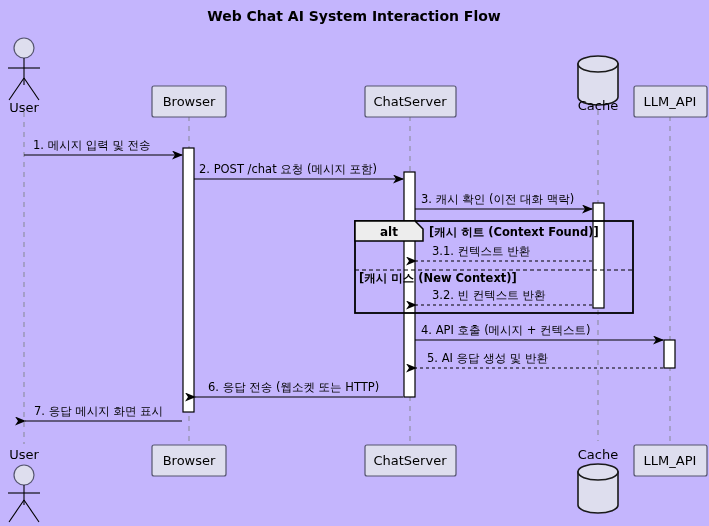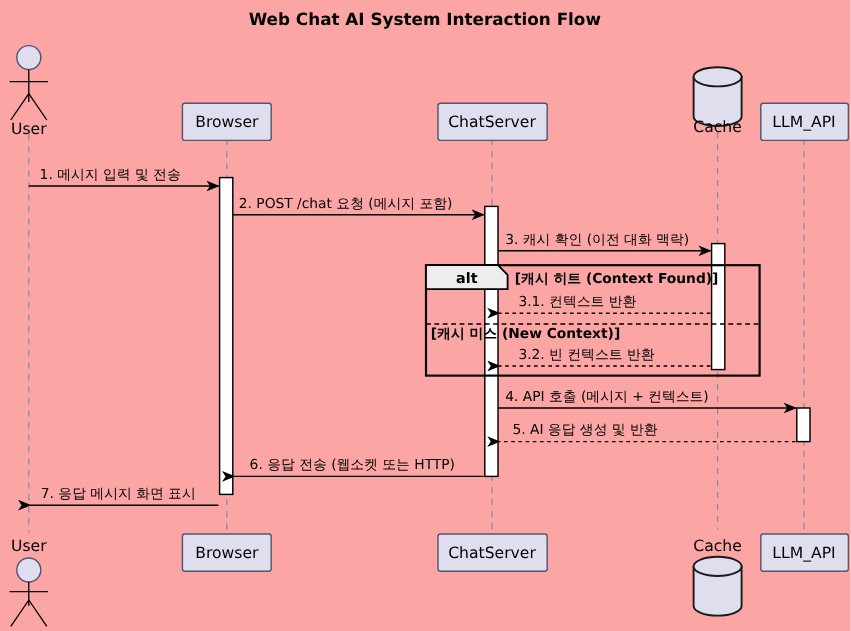--- a/index.html
+++ b/index.html
@@ -7,21 +7,21 @@
     padding: 0;
     background: #ffffff;
   }
   body {
     font-family: "DejaVu Sans", "Liberation Sans", sans-serif;
   }
   #canvas {
     position: relative;
     width: 709px;
     height: 526px;
-    background: #fca5a5;
+    background: #c4b5fd;
     overflow: hidden;
   }
   svg.diagram {
     position: absolute;
     left: 0;
     top: 0;
     width: 709px;
     height: 526px;
   }
   .title-text {

